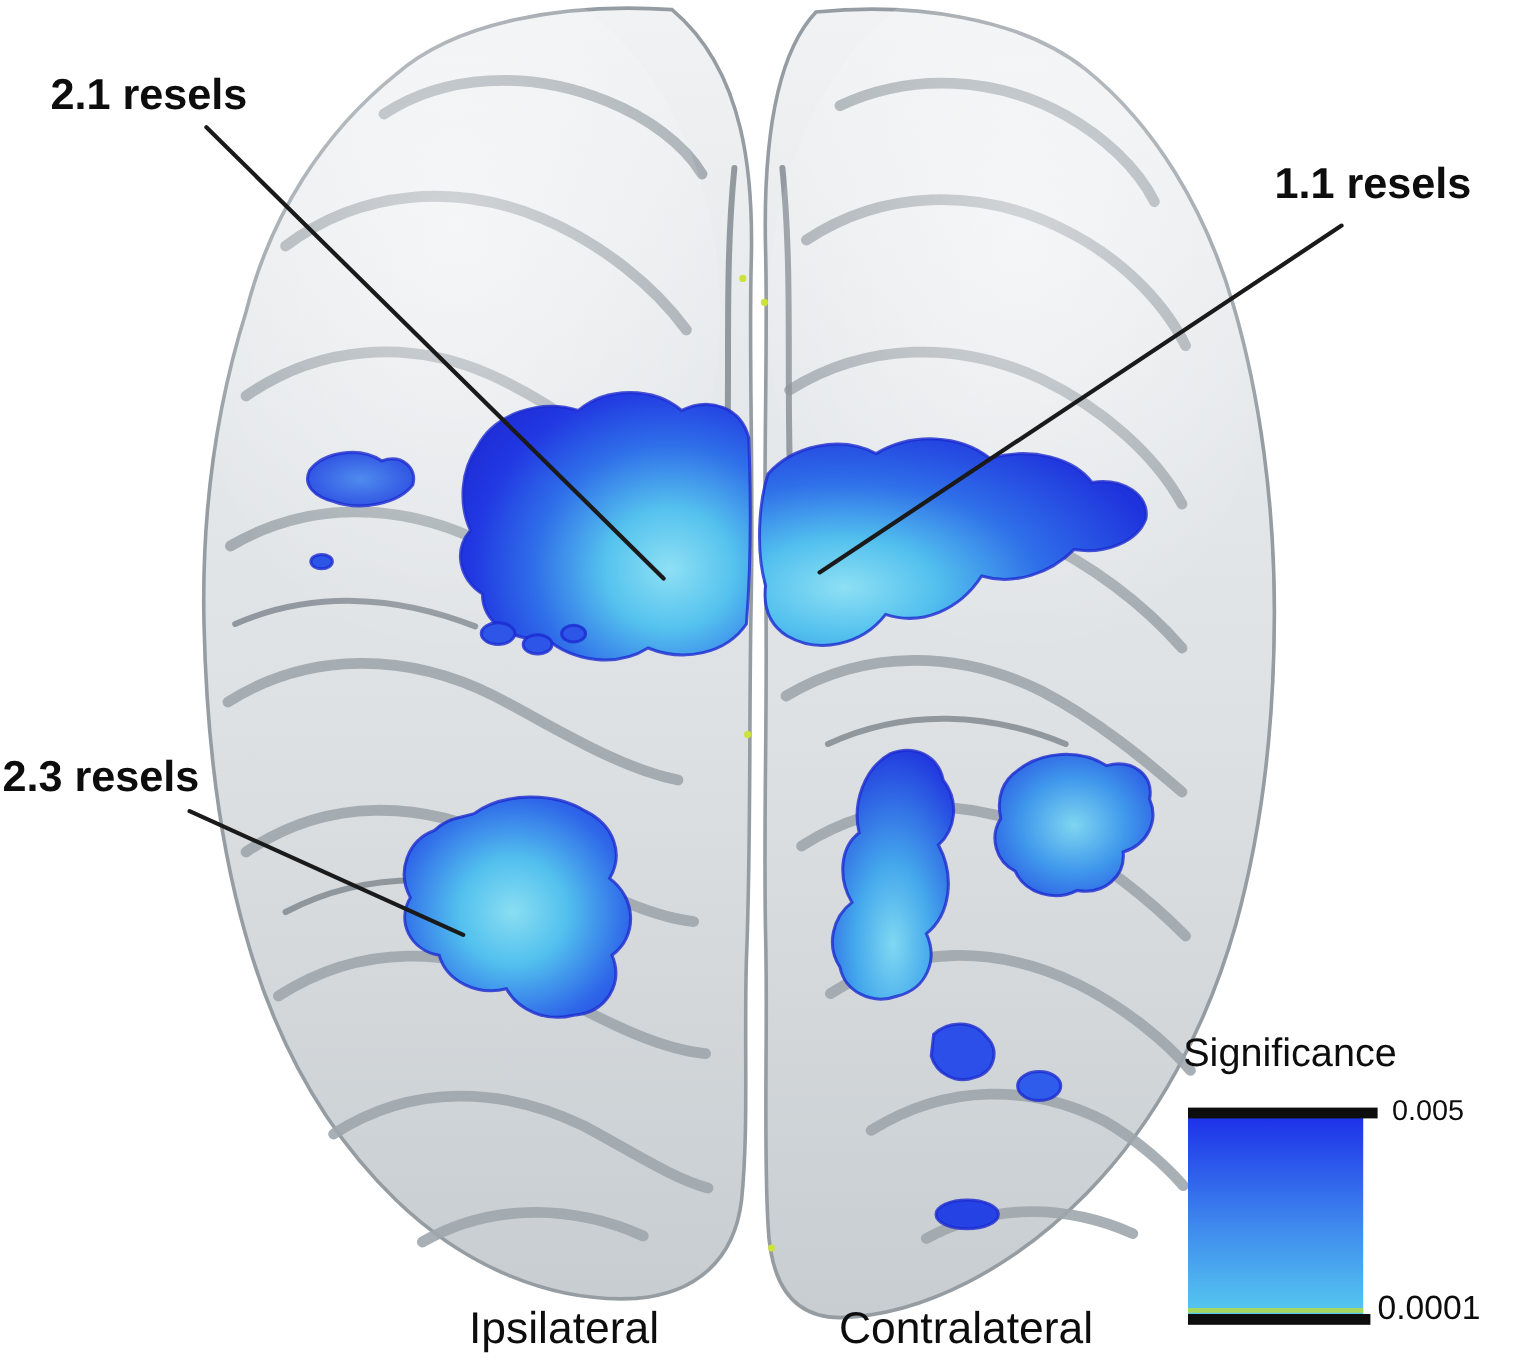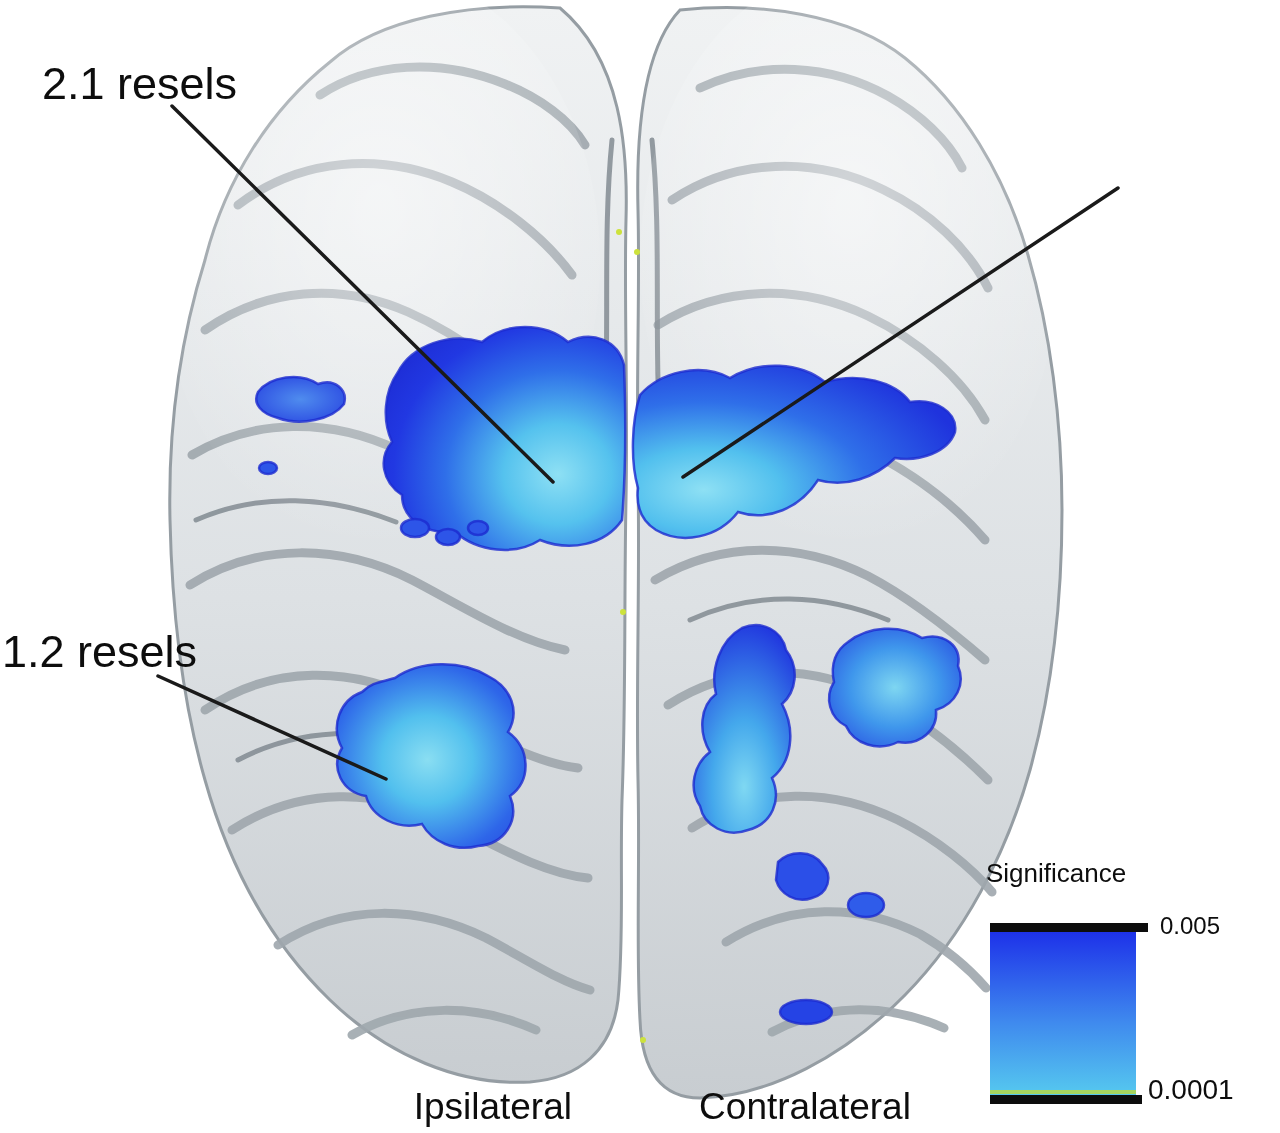--- a/index.html
+++ b/index.html
@@ -2,28 +2,28 @@
 <html><head>
 <meta charset="utf-8">
 <style>
   html,body{margin:0;padding:0;background:#ffffff;}
   .fig{
     position:relative;width:1280px;height:1133px;background:#ffffff;
     font-family:"Liberation Sans",sans-serif;color:#111;overflow:hidden;
   }
   .brain-svg{position:absolute;left:0;top:0;width:1280px;height:1133px;}
   .txt{position:absolute;white-space:nowrap;color:#0d0d0d;}
-  .ann{font-size:45px;}
+  .ann{font-size:36px;font-weight:bold;}
   .ann-21{left:42px;top:58px;}
   .ann-11{left:1062px;top:132px;}
   .ann-15{left:2px;top:626px;}
   .hemlabel{font-size:37px;text-align:center;}
-  .hem-ipsi{left:368px;top:1086px;width:204px;text-align:right;}
+  .hem-ipsi{left:368px;top:1086px;width:204px;}
   .hem-contra{left:678px;top:1086px;width:254px;}
-  .legend-title{left:986px;top:858px;font-size:26px;}
+  .legend-title{left:986px;top:858px;font-size:33px;}
   .colorbar{
     position:absolute;left:990px;top:928px;width:146px;height:172px;
     background:linear-gradient(180deg,#1c2ee9 0%,#2b55ec 34%,#3f8aee 62%,#4fc3ea 86%,#57cdef 100%);
   }
   .cb-tick{position:absolute;background:#0d0d0d;}
   .tick-top{left:990px;top:923px;width:158px;height:9px;}
   .tick-bottom{left:990px;top:1095px;width:152px;height:9px;}
   .greenline{position:absolute;left:990px;top:1090px;width:146px;height:4px;background:#bcd93c;opacity:.8;}
   .val-max{left:1160px;top:912px;font-size:24px;}
   .val-min{left:1148px;top:1074px;font-size:28px;}
@@ -147,21 +147,22 @@
     </g>
 
     <g stroke="#1a1a1a" stroke-width="3.5" stroke-linecap="round">
       <line x1="172" y1="106" x2="553" y2="482"></line>
       <line x1="1118" y1="188" x2="683" y2="477"></line>
       <line x1="158" y1="676" x2="386" y2="779"></line>
     </g>
   </svg>
 
   <div class="txt ann ann-21">2.1 resels</div>
-  <div class="txt ann ann-15">1.2 resels</div>
+  <div class="txt ann ann-11">1.1 resels</div>
+  <div class="txt ann ann-15">2.3 resels</div>
 
   <div class="txt hemlabel hem-ipsi">Ipsilateral</div>
   <div class="txt hemlabel hem-contra">Contralateral</div>
 
   <div class="txt legend-title">Significance</div>
   <div class="colorbar" style="background: linear-gradient(rgb(28, 46, 233) 0%, rgb(63, 138, 238) 55%, rgb(87, 205, 239) 100%);"></div>
   <div class="greenline"></div>
   <div class="cb-tick tick-top"></div>
   <div class="cb-tick tick-bottom"></div>
   <div class="txt val-max">0.005</div>

